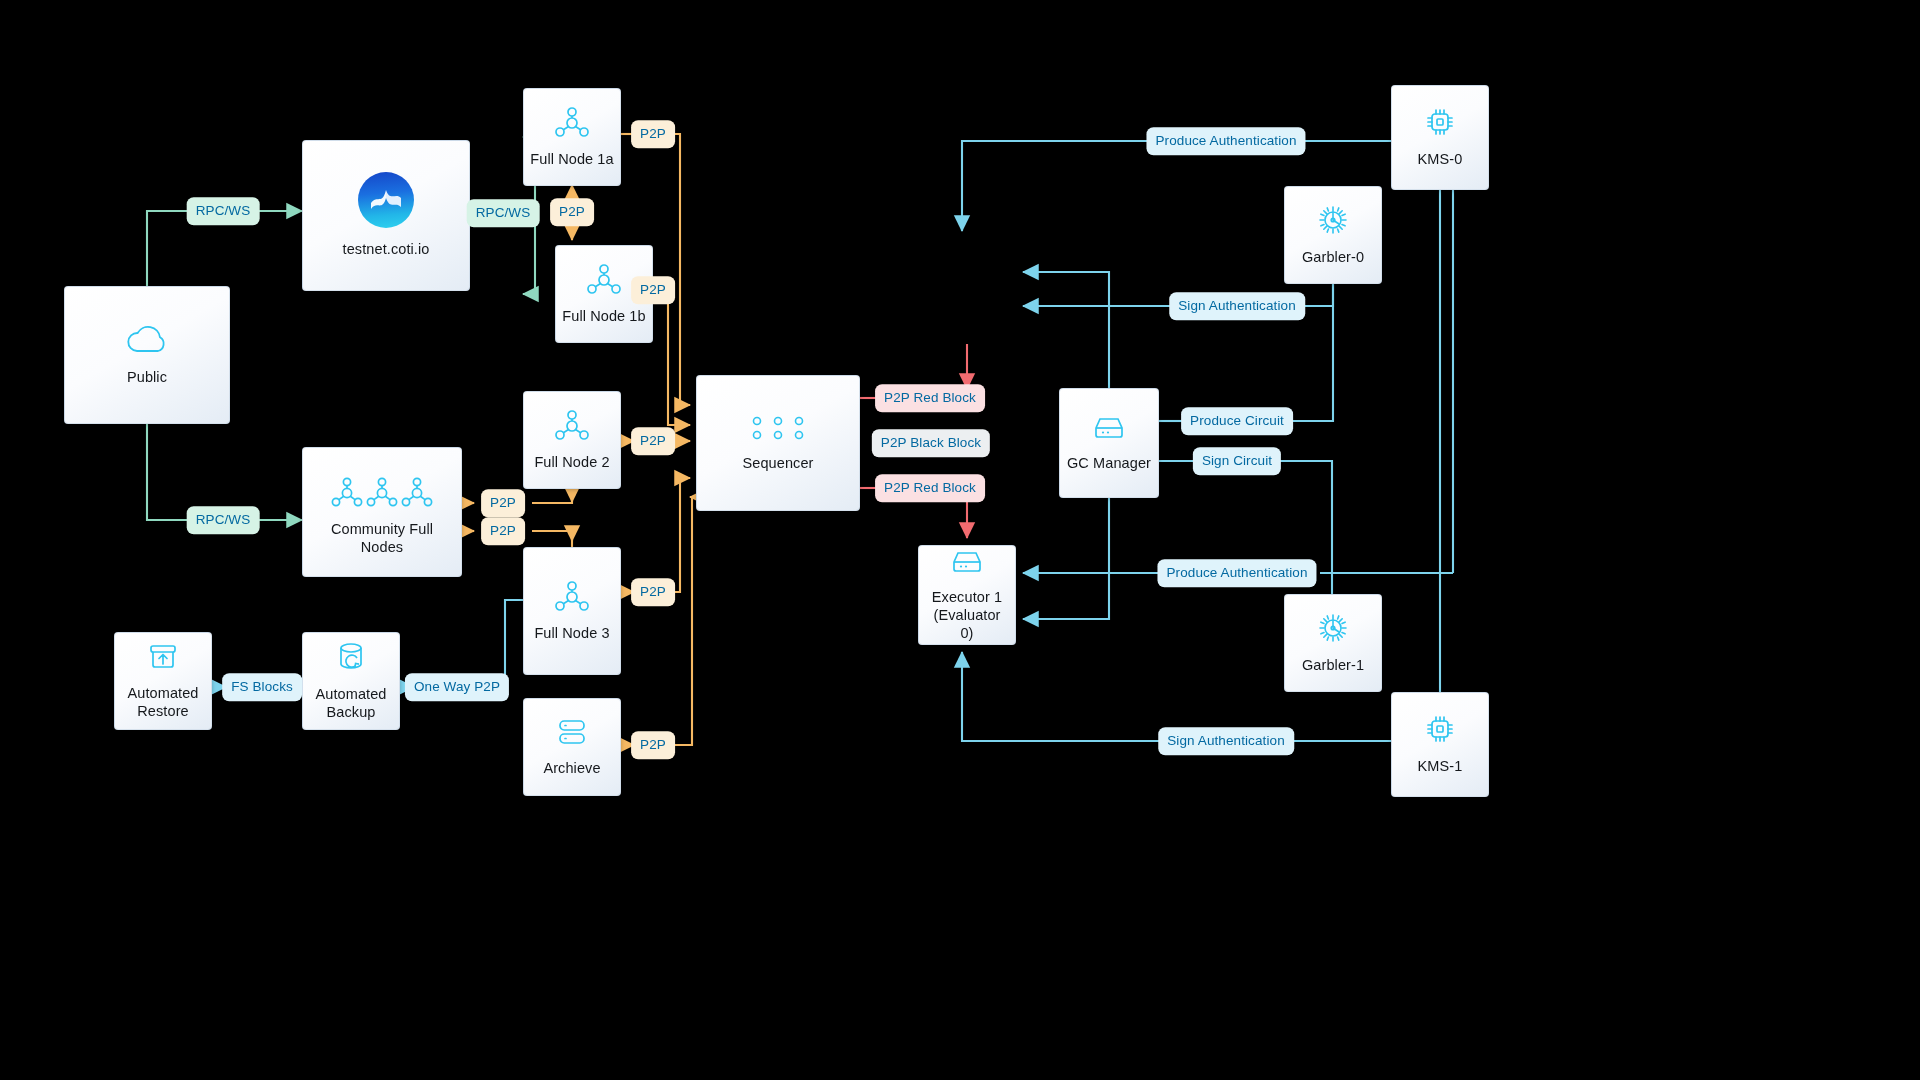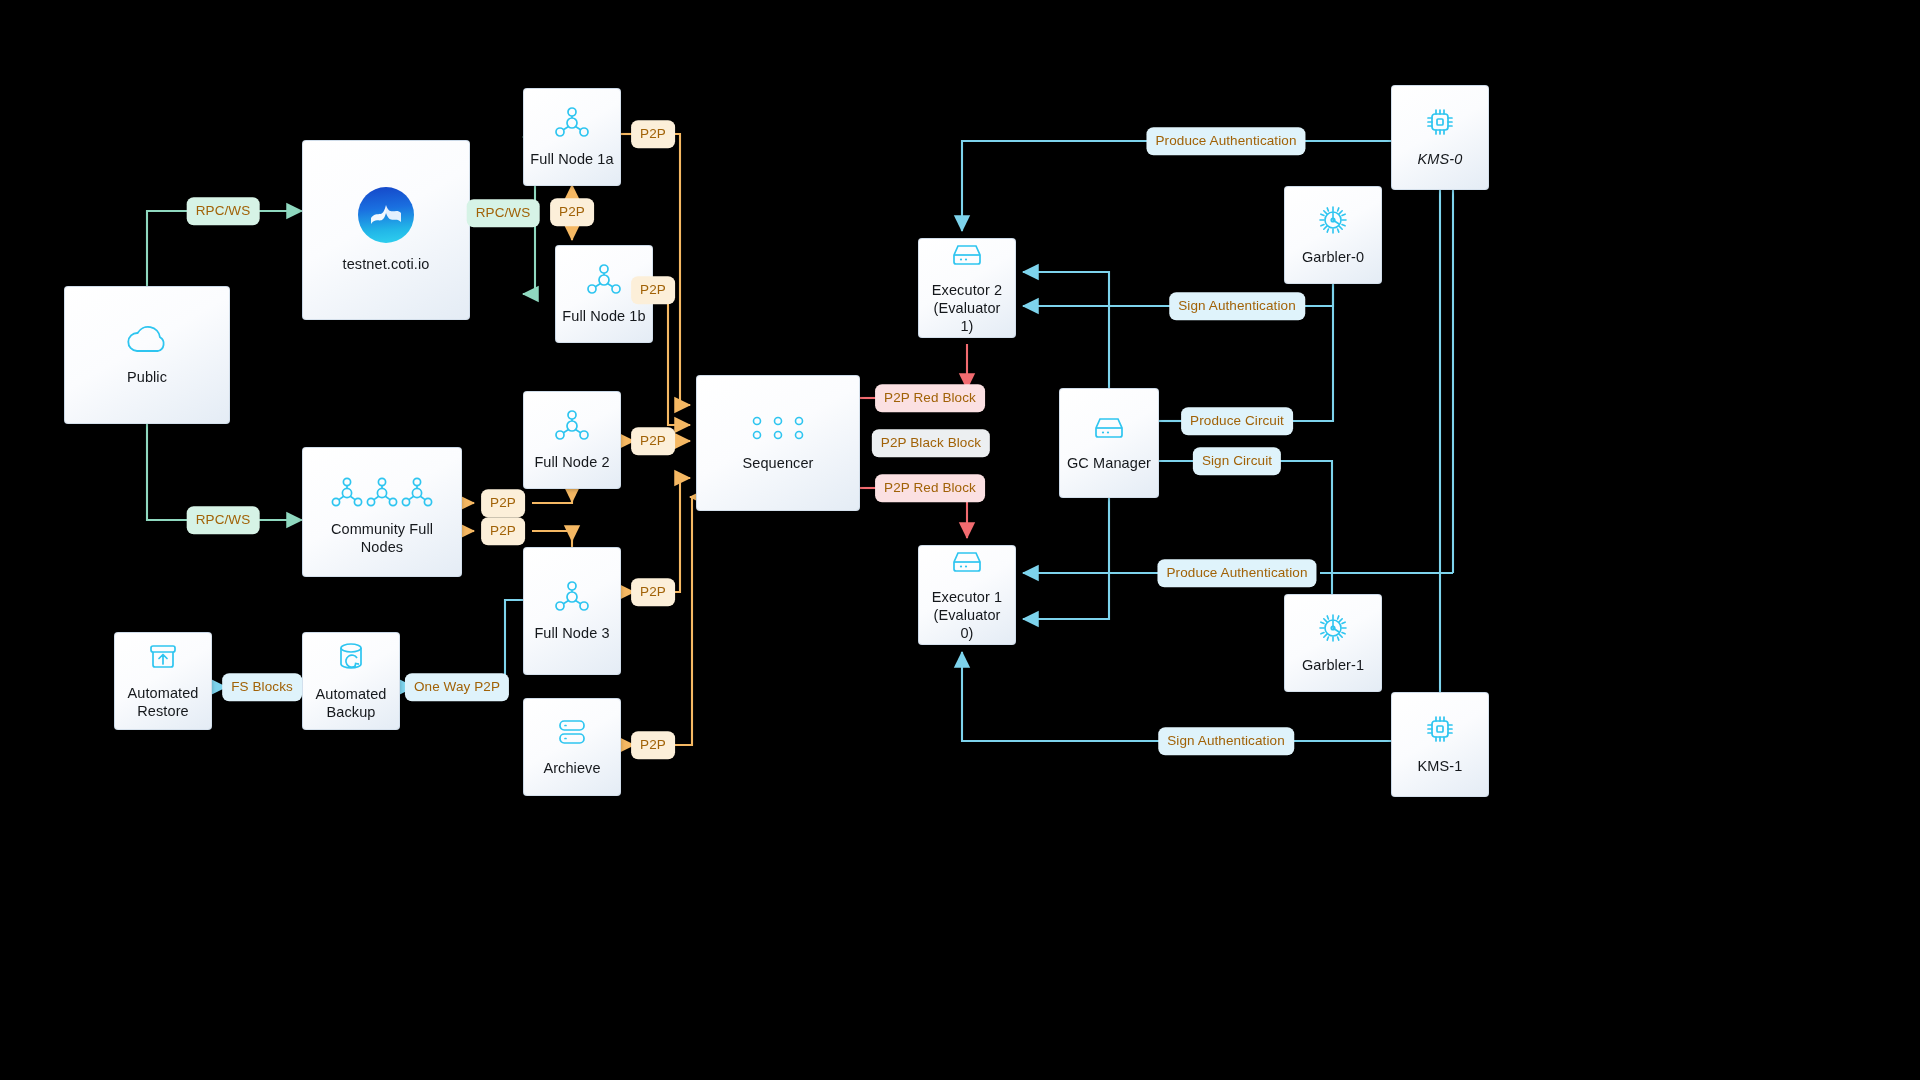--- a/index.html
+++ b/index.html
@@ -36,21 +36,21 @@
 
   
   .chip {
     position: absolute;
     transform: translate(-50%, -50%);
     border-radius: 7px;
     font-size: 13.5px;
     line-height: 1;
     padding: 7px 9px;
     white-space: nowrap;
-    color: #a16207;
+    color: #0369a1;
     letter-spacing: .1px;
   }
   .chip.green { background: #d6f3e6; }
   .chip.orange { background: #fcefd9; }
   .chip.blue  { background: #dff3fb; }
   .chip.red   { background: #fbe0e2; }
   .chip.grey  { background: #eceff1; }
 
   .coti-logo {
     width: 56px; height: 56px; border-radius: 50%;
@@ -155,21 +155,21 @@
 
   <div class="node" style="left:64px;top:286px;width:166px;height:138px;">
     <span class="nicon">
       <svg width="44" height="32" viewBox="0 0 44 32">
           <path d="M12 27a9 9 0 0 1 .6-18 12 12 0 0 1 22.4 4.3A7.5 7.5 0 0 1 33 27z" fill="none" stroke="#2ec5f0" stroke-width="1.8"></path>
         </svg>
     </span>
     <span class="nlabel">Public</span>
   </div>
 
-  <div class="node" style="left:302px;top:140px;width:168px;height:180px;text-align:right;">
+  <div class="node" style="left:302px;top:140px;width:168px;height:151px;text-align:right;">
     <span class="nicon">
       <span class="coti-logo">
         <svg width="34" height="26" viewBox="0 0 34 26">
           <path d="M2 16 C8 7, 13 19, 17 3 L17 11 C13 25, 8 13, 2 22 Z" fill="#ffffff" opacity=".95"></path>
           <path d="M17 3 C21 15, 27 5, 32 11 L32 20 C27 14, 21 23, 17 11 Z" fill="#eef6ff" opacity=".95"></path>
         </svg>
       </span>
     </span>
     <span class="nlabel">testnet.coti.io</span>
   </div>
@@ -300,59 +300,47 @@
           <circle cx="28" cy="7" r="3.5"></circle>
           <circle cx="49" cy="7" r="3.5"></circle>
         <circle cx="7" cy="21" r="3.5"></circle>
           <circle cx="28" cy="21" r="3.5"></circle>
           <circle cx="49" cy="21" r="3.5"></circle>
       </svg>
     </span>
     <span class="nlabel">Sequencer</span>
   </div>
 
-  <div class="node" style="left:918px;top:238px;width:98px;height:100px;">
+
+  <div class="node" style="left:918px;top:545px;width:98px;height:100px;">
     <span class="nicon">
       <svg width="34" height="28" viewBox="0 0 34 28" fill="none" stroke="#2ec5f0" stroke-width="1.7">
         <path d="M4 14 L8 5h18l4 9v7a2 2 0 0 1-2 2H6a2 2 0 0 1-2-2z"></path>
         <path d="M4 14h26"></path>
           <circle cx="11" cy="18.5" r="1.1" fill="#2ec5f0" stroke="none"></circle>
           <circle cx="16" cy="18.5" r="1.1" fill="#2ec5f0" stroke="none"></circle>
       </svg>
     </span>
-    <span class="nlabel">Executor 2
-(Evaluator 1)</span>
-  </div>
-
-  <div class="node" style="left:918px;top:545px;width:98px;height:100px;">
+    <span class="nlabel">Executor 1
+(Evaluator 0)</span>
+  </div>
+
+  <div class="node" style="left:1059px;top:388px;width:100px;height:110px;">
     <span class="nicon">
       <svg width="34" height="28" viewBox="0 0 34 28" fill="none" stroke="#2ec5f0" stroke-width="1.7">
         <path d="M4 14 L8 5h18l4 9v7a2 2 0 0 1-2 2H6a2 2 0 0 1-2-2z"></path>
         <path d="M4 14h26"></path>
           <circle cx="11" cy="18.5" r="1.1" fill="#2ec5f0" stroke="none"></circle>
           <circle cx="16" cy="18.5" r="1.1" fill="#2ec5f0" stroke="none"></circle>
       </svg>
     </span>
-    <span class="nlabel">Executor 1
-(Evaluator 0)</span>
-  </div>
-
-  <div class="node" style="left:1059px;top:388px;width:100px;height:110px;">
-    <span class="nicon">
-      <svg width="34" height="28" viewBox="0 0 34 28" fill="none" stroke="#2ec5f0" stroke-width="1.7">
-        <path d="M4 14 L8 5h18l4 9v7a2 2 0 0 1-2 2H6a2 2 0 0 1-2-2z"></path>
-        <path d="M4 14h26"></path>
-          <circle cx="11" cy="18.5" r="1.1" fill="#2ec5f0" stroke="none"></circle>
-          <circle cx="16" cy="18.5" r="1.1" fill="#2ec5f0" stroke="none"></circle>
-      </svg>
-    </span>
     <span class="nlabel">GC Manager</span>
   </div>
 
-  <div class="node" style="left:1391px;top:85px;width:98px;height:105px;font-style:italic;">
+  <div class="node" style="left:1391px;top:85px;width:98px;height:105px;">
     <span class="nicon">
       <svg width="32" height="32" viewBox="0 0 32 32" fill="none" stroke="#2ec5f0" stroke-width="1.7">
         <rect x="8" y="8" width="16" height="16" rx="3"></rect>
           <rect x="13" y="13" width="6" height="6" rx="1"></rect>
         <path d="M12 8V4M16 8V4M20 8V4M12 28v-4M16 28v-4M20 28v-4M8 12H4M8 16H4M8 20H4M28 12h-4M28 16h-4M28 20h-4" stroke-linecap="round"></path>
       </svg>
     </span>
     <span class="nlabel">KMS-0</span>
   </div>
 

